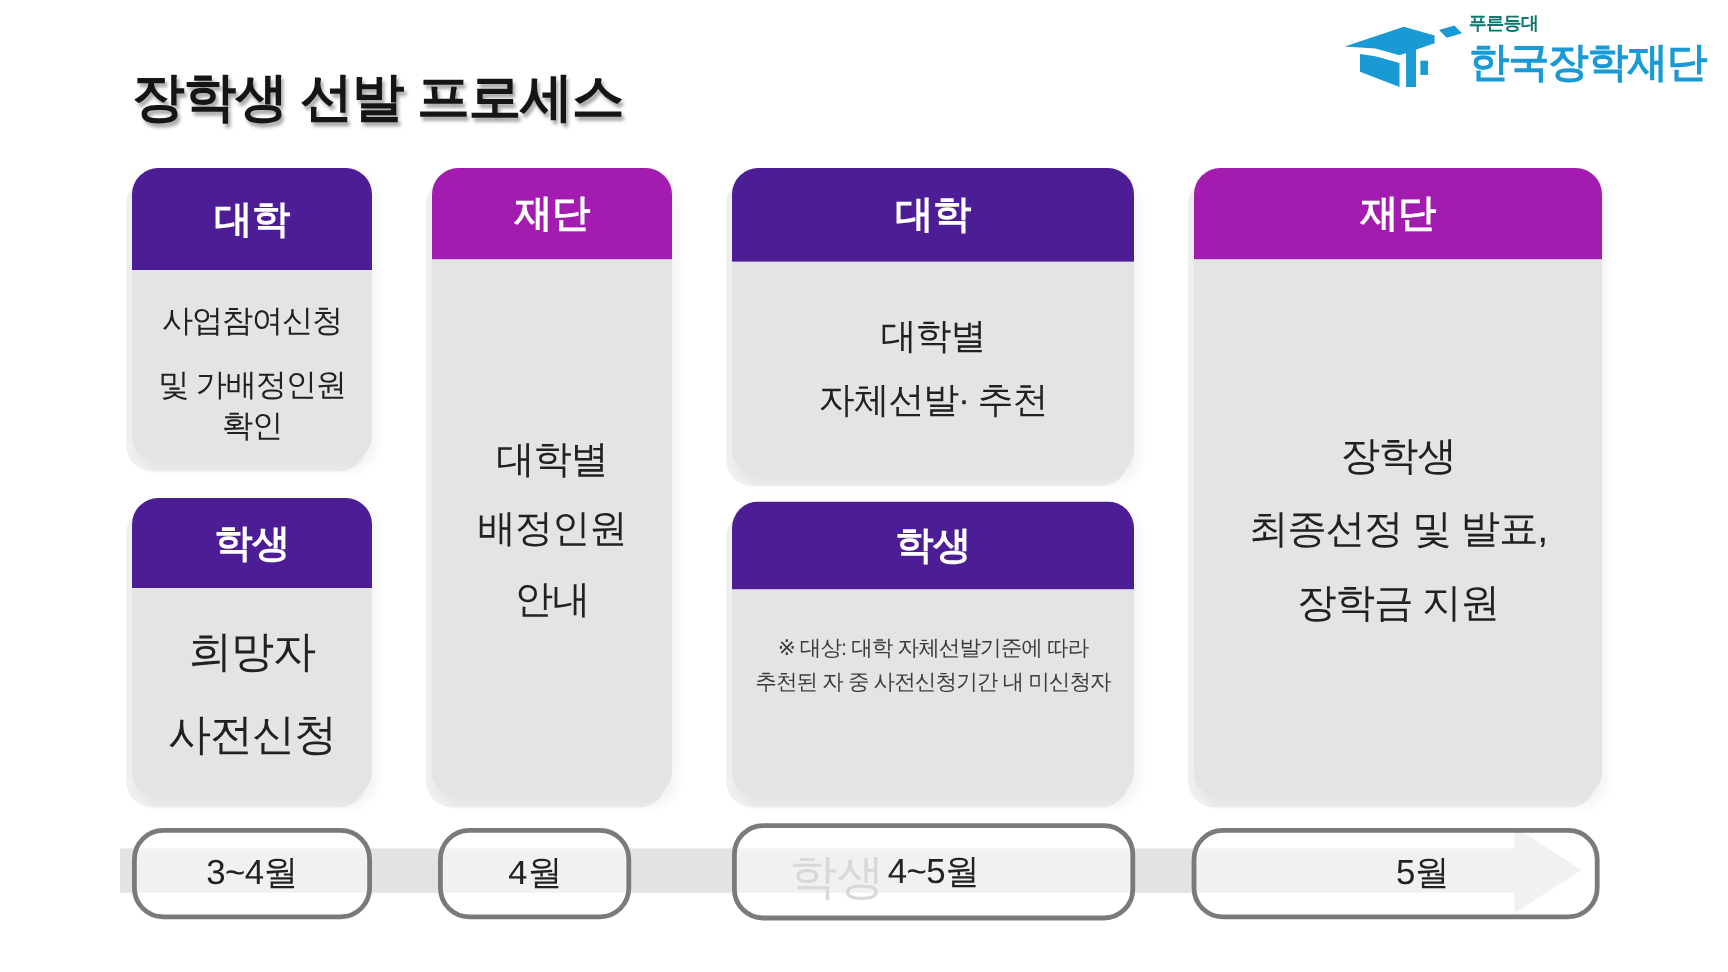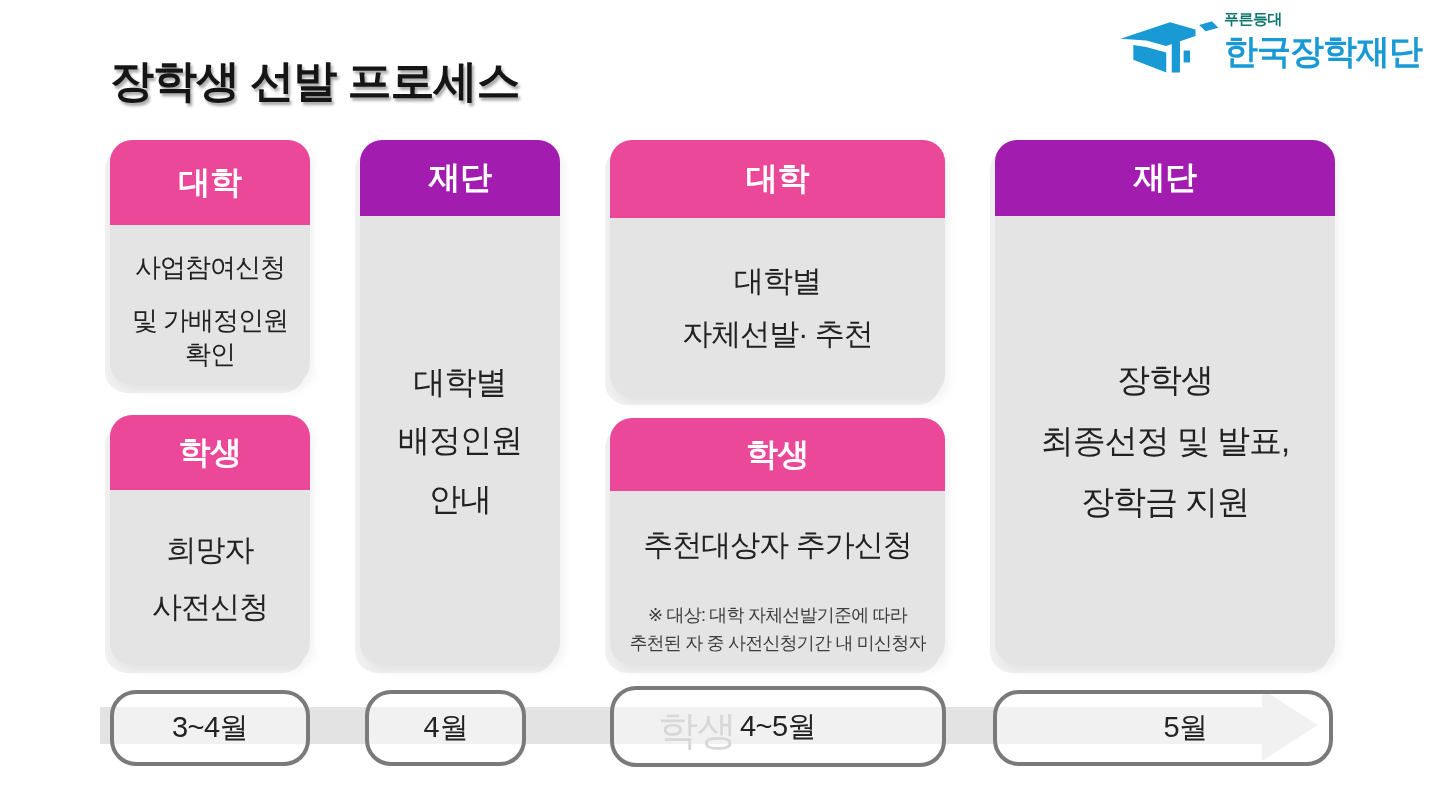--- a/index.html
+++ b/index.html
@@ -27,37 +27,37 @@
   
   .card {
     position:absolute; border-radius:22px; background:#e4e4e4;
     box-shadow:-5px 8px 0 rgba(0,0,0,0.06), 4px 6px 10px rgba(0,0,0,0.05);
     display:flex; flex-direction:column; overflow:hidden;
   }
   .card-header {
     flex:0 0 auto; display:flex; align-items:center; justify-content:center;
     color:#ffffff; font-size:32px; font-weight:600; letter-spacing:-0.5px;
   }
-  .hdr-gray { background:#ec4899; }
+  .hdr-gray { background:#4c1d95; }
   .hdr-blue { background:#a21caf; }
   .card-body {
     flex:1 1 auto; display:flex; flex-direction:column; align-items:center;
     color:#212121; text-align:center;
   }
   .vcenter { justify-content:center; }
 
   .c1a { left:110px; top:140px; width:200px; height:245px; }
   .c1a .card-header { height:85px; }
   .c1a .line { font-size:26px; line-height:1.28; letter-spacing:-1px; }
   .c1a .card-body { padding-top:26px; }
   .c1a .line:first-child { margin-bottom:20px; }
 
   .c1b { left:110px; top:415px; width:200px; height:250px; }
   .c1b .card-header { height:75px; }
-  .c1b .line { font-size:30px; line-height:1.9; letter-spacing:-1px; }
+  .c1b .line { font-size:36px; line-height:1.9; letter-spacing:-1px; }
 
   .c2 { left:360px; top:140px; width:200px; height:525px; }
   .c2 .card-header { height:76px; }
   .c2 .line { font-size:32px; line-height:1.82; letter-spacing:-1px; }
 
   .c3a { left:610px; top:140px; width:335px; height:257px; }
   .c3a .card-header { height:78px; }
   .c3a .line { font-size:30px; line-height:1.75; letter-spacing:-1px; }
 
   .c3b { left:610px; top:418px; width:335px; height:247px; }
@@ -147,21 +147,20 @@
     <div class="card-header hdr-gray">대학</div>
     <div class="card-body vcenter">
       <div class="line">대학별</div>
       <div class="line">자체선발· 추천</div>
     </div>
   </div>
 
   <div class="card c3b">
     <div class="card-header hdr-gray">학생</div>
     <div class="card-body">
-      <div class="main-line">추천대상자 추가신청</div>
       <div class="note">
         <div>※ 대상: 대학 자체선발기준에 따라</div>
         <div>추천된 자 중 사전신청기간 내 미신청자</div>
       </div>
     </div>
   </div>
 
   <div class="card c4">
     <div class="card-header hdr-blue">재단</div>
     <div class="card-body vcenter">

